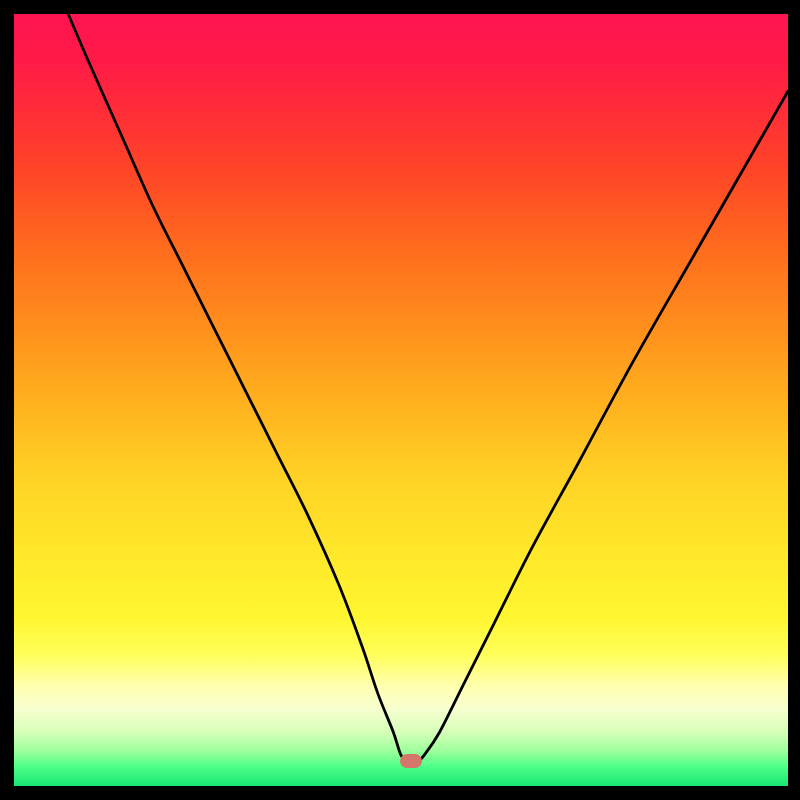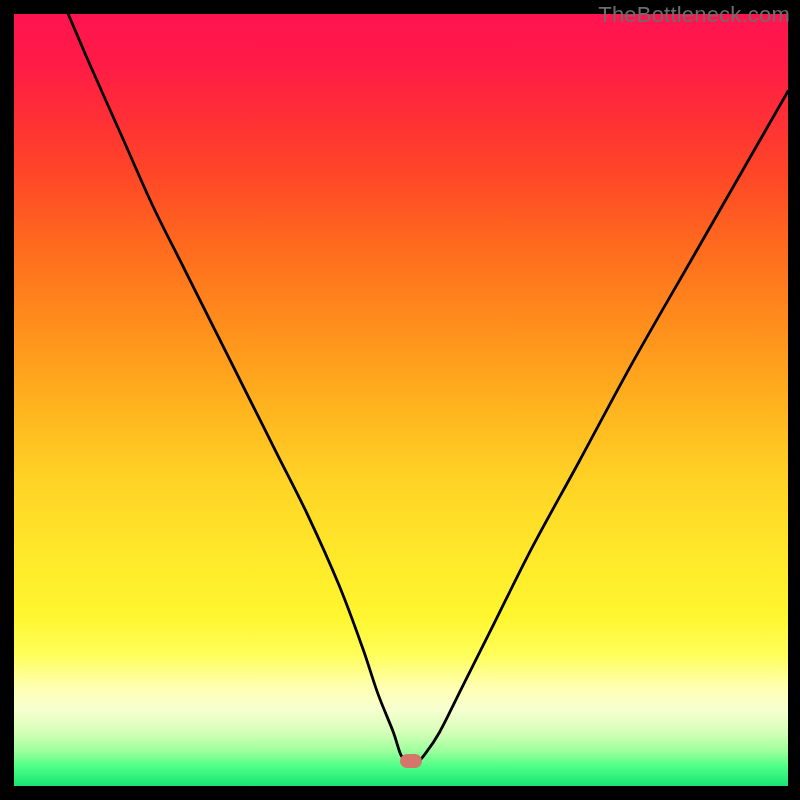--- a/index.html
+++ b/index.html
@@ -97,14 +97,13 @@
       <rect x="0" y="0" width="774" height="772" fill="url(#bg)"></rect>
     </svg>
 
     <svg class="curve-svg" viewBox="0 0 774 772" preserveAspectRatio="none">
       <path class="curve-path" d="M 54.18000000000001,0 C 58.050000000000004,9.00666666666666 68.37,33.453333333333305 77.4,54.039999999999964 C 86.43,74.62666666666662 98.04000000000002,100.35999999999997 108.36000000000001,123.51999999999998 C 118.68,146.67999999999998 129,171.12666666666667 139.32,193 C 149.64,214.87333333333333 159.96,234.17333333333332 170.28,254.76 C 180.6,275.3466666666667 190.92000000000002,295.9333333333334 201.24,316.52000000000004 C 211.56,337.1066666666667 221.88,357.6933333333333 232.2,378.28 C 242.51999999999998,398.8666666666666 252.84000000000003,419.4533333333334 263.16,440.04 C 273.48,460.62666666666667 283.8,479.9266666666667 294.12,501.8 C 304.44,523.6733333333333 316.04999999999995,549.4066666666666 325.08,571.28 C 334.11,593.1533333333333 341.85,615.0266666666666 348.3,633.04 C 354.75,651.0533333333333 358.62,665.2066666666667 363.78,679.36 C 368.93999999999994,693.5133333333333 375.39,707.6666666666667 379.26,717.96 C 383.13,728.2533333333333 384.42,735.9733333333334 387,741.12 C 389.58,746.2666666666667 392.16,747.5533333333334 394.74,748.84 C 397.32,750.1266666666667 399.90000000000003,750.1266666666667 402.48,748.84 C 405.06,747.5533333333334 406.35,746.2666666666667 410.22,741.12 C 414.09000000000003,735.9733333333334 419.25000000000006,729.5400000000001 425.70000000000005,717.96 C 432.15000000000003,706.38 439.89,689.6533333333333 448.91999999999996,671.64 C 457.94999999999993,653.6266666666667 468.27,633.04 479.88,609.88 C 491.49,586.72 504.39000000000004,559.7 518.58,532.6800000000001 C 532.77,505.6600000000001 548.25,478.64 565.02,447.76 C 581.79,416.88 599.85,382.14 619.2,347.4 C 638.5500000000001,312.65999999999997 660.48,275.3466666666667 681.12,239.32000000000005 C 701.76,203.29333333333338 727.56,158.26000000000002 743.04,131.24 C 758.52,104.21999999999998 768.84,86.2066666666666 774,77.19999999999993"></path>
     </svg>
 
     <div class="marker" style="left: 397.062px; top: 747.296px; background: rgb(214, 118, 106);"></div>
   </div>
 
-  <div class="watermark">TheBottleneck.com</div>
 </div>
 
 </body></html>

